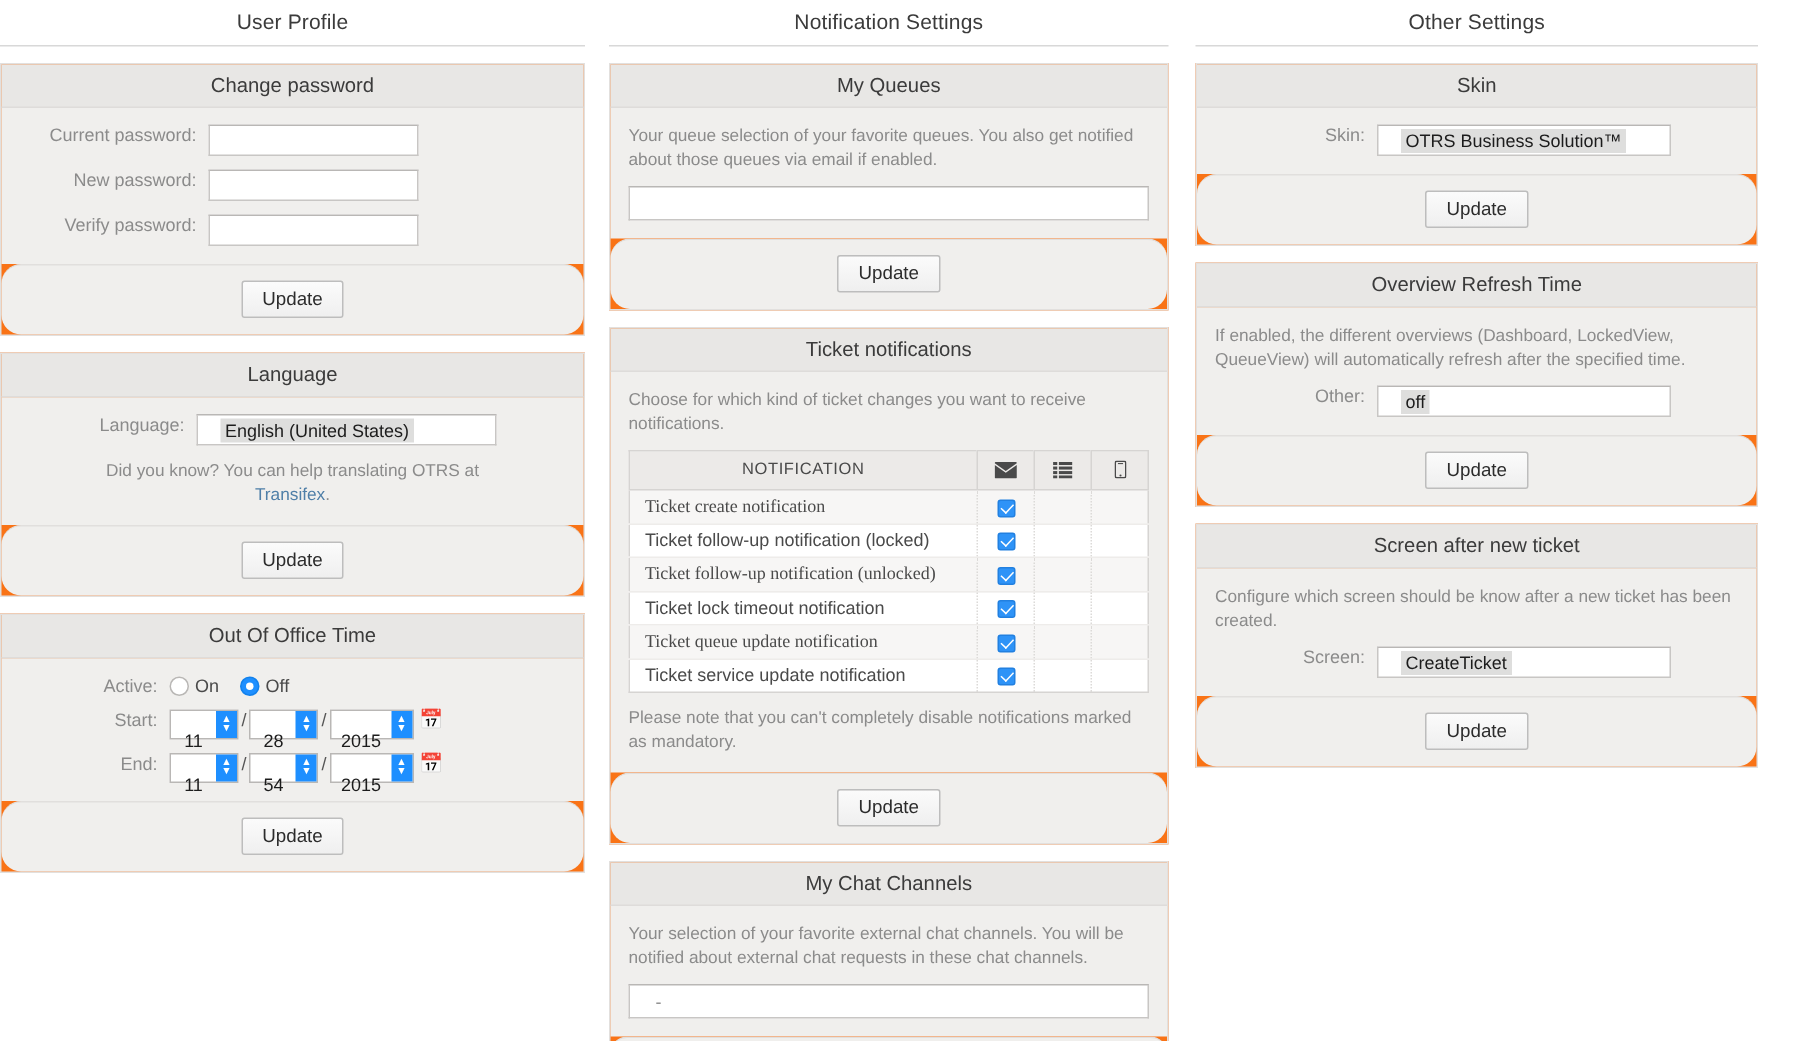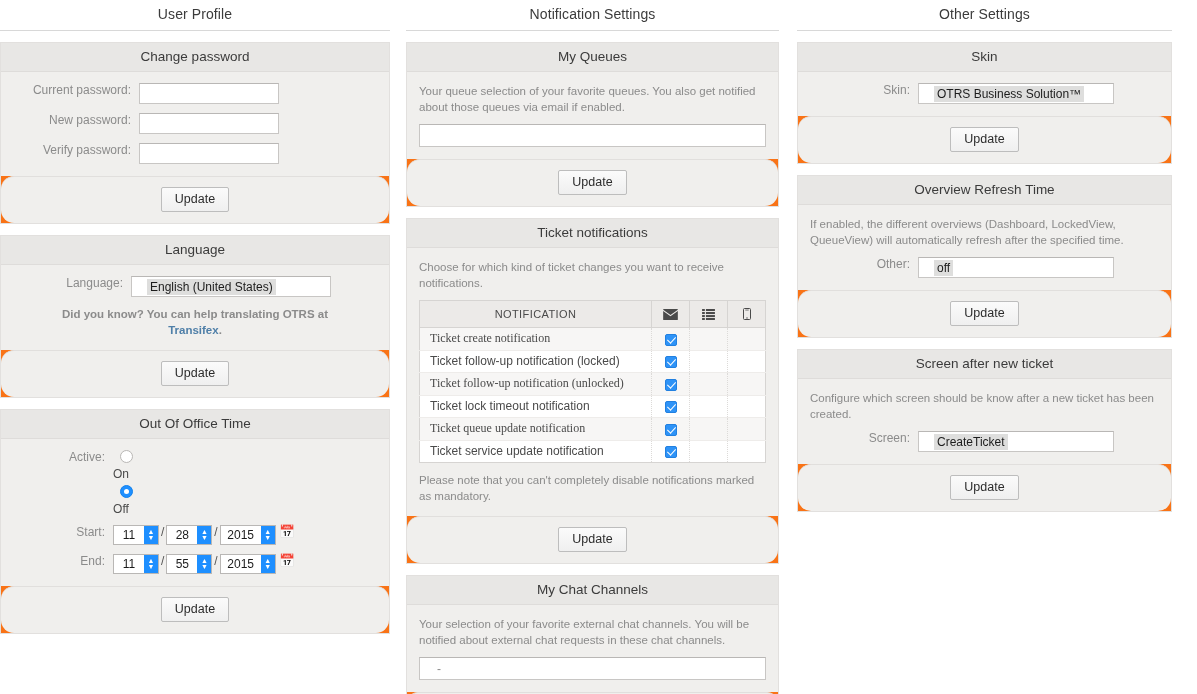--- a/index.html
+++ b/index.html
@@ -64,21 +64,20 @@
     color: #8b8b8b;
     line-height: 16px;
     margin: 0 0 9px 0;
   }
   .hint-center {
     font-size: 11.5px;
     color: #8b8b8b;
     line-height: 16px;
     text-align: center;
     margin: 9px 0 0 0;
-    font-weight: bold;
   }
   .link { color: #4f7fa8; text-decoration: none; }
 
   .btn {
     display: inline-block;
     font-family: "Liberation Sans", sans-serif;
     font-size: 12.5px;
     color: #2c2c2c;
     background: linear-gradient(#fbfbfb, #efefef);
     border: 1px solid #bdbdbd;
@@ -137,21 +136,21 @@
   
   .pw-label { width: 126px; }
   .pw-input { width: 140px; }
 
   
   .lang-label { width: 118px; }
   .lang-sel   { width: 200px; }
 
   
   .ooo-label { width: 100px; }
-  .radio-wrap { display: flex; align-items: center; gap: 4px; flex-direction: column; }
+  .radio-wrap { display: flex; align-items: center; gap: 4px; }
   .radio {
     width: 13px; height: 13px; border-radius: 50%;
     border: 1px solid #b9b7b5;
     background: #fff;
     display: inline-block;
     position: relative;
     flex: 0 0 auto;
   }
   .radio.on {
     background: #1e8fff;
@@ -174,20 +173,21 @@
     background: #fff;
     height: 20px;
     vertical-align: middle;
   }
   .spin-val {
     font-size: 12px;
     color: #1c1c1c;
     text-align: center;
     line-height: 18px;
     padding: 0 3px;
+    margin-top: 11px;
   }
   .spin-w2 { width: 30px; }
   .spin-w4 { width: 40px; }
   .spin-btns {
     width: 14px;
     background: #1e8fff;
     display: flex;
     flex-direction: column;
     align-items: center;
     justify-content: center;
@@ -349,21 +349,21 @@
           <div class="flabel ooo-label">End:</div>
           <span class="spin">
             <span class="spin-val spin-w2">11</span>
             <span class="spin-btns">
                 <span>▲</span>
                 <span>▼</span>
               </span>
           </span>
           <span class="sep">/</span>
           <span class="spin">
-            <span class="spin-val spin-w2">55</span>
+            <span class="spin-val spin-w2">54</span>
             <span class="spin-btns">
                 <span>▲</span>
                 <span>▼</span>
               </span>
           </span>
           <span class="sep">/</span>
           <span class="spin">
             <span class="spin-val spin-w4">2015</span>
             <span class="spin-btns">
                 <span>▲</span>

